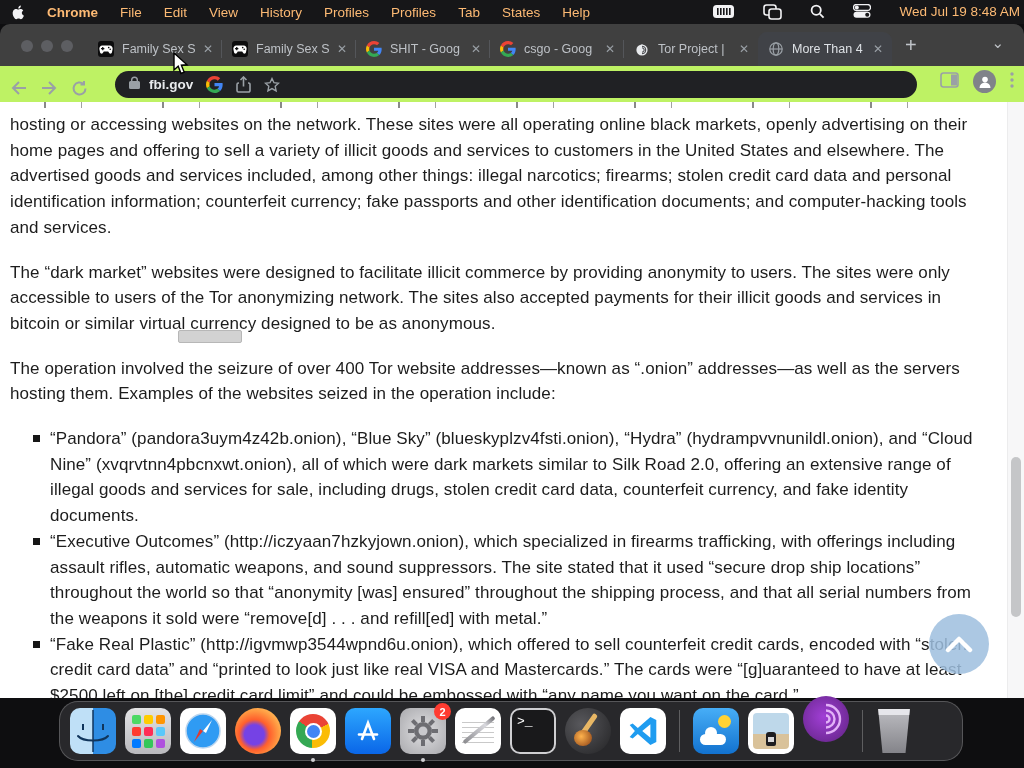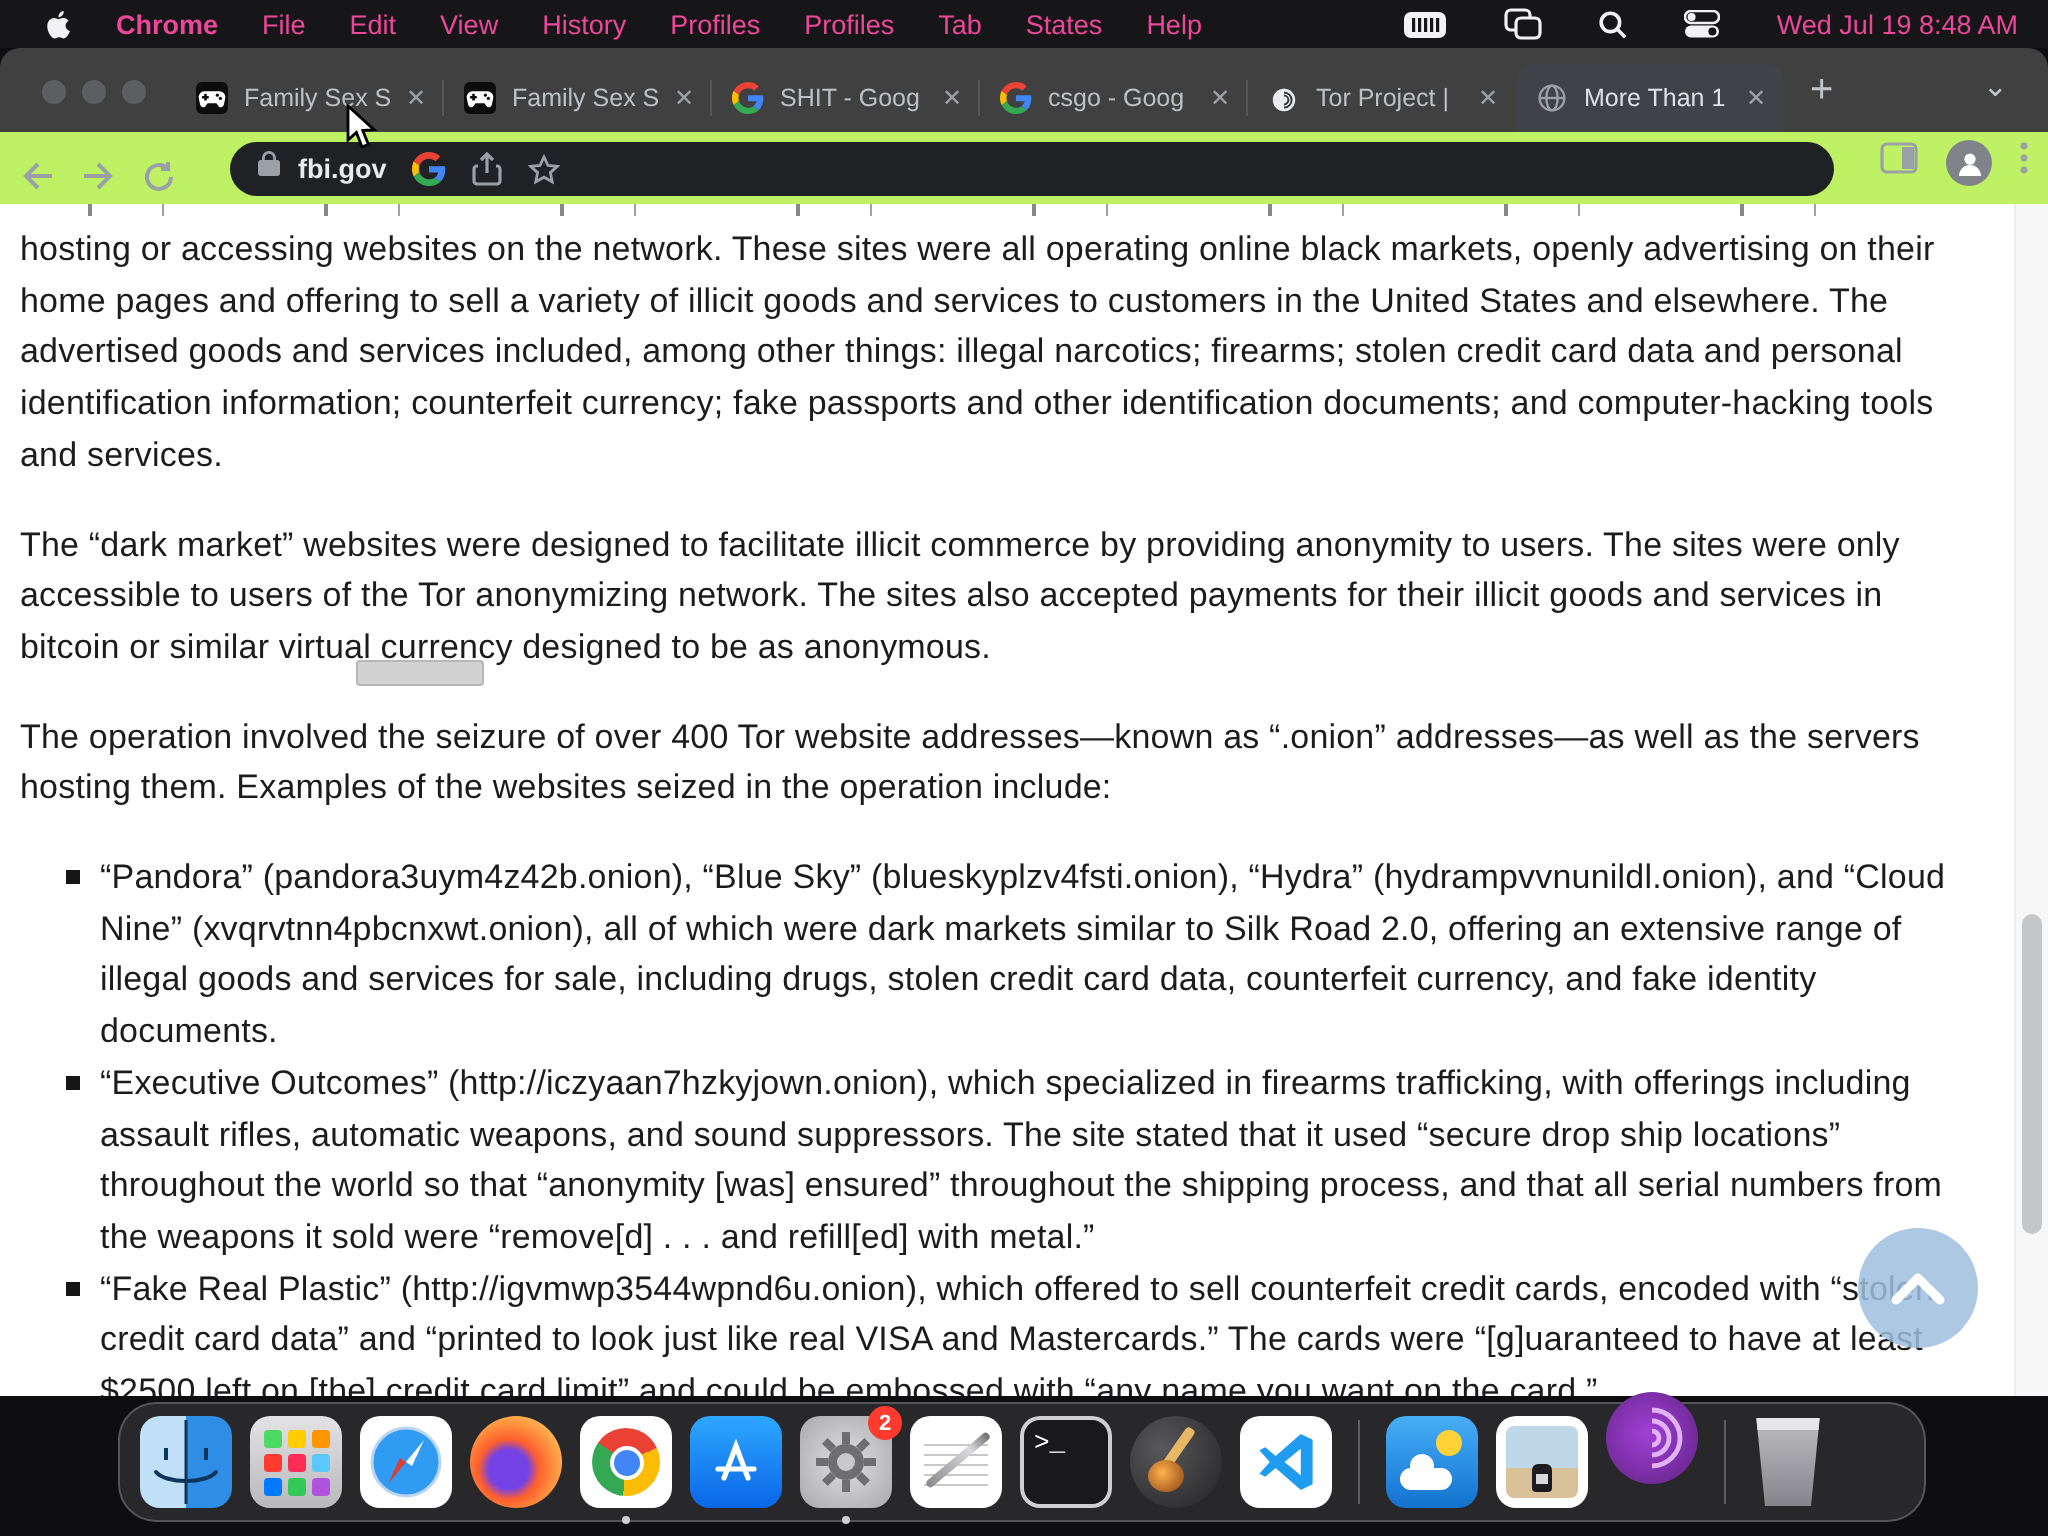--- a/index.html
+++ b/index.html
@@ -2,26 +2,26 @@
 <html><head>
 <meta charset="utf-8">
 <style>
   * { margin:0; padding:0; box-sizing:border-box; }
   html,body { width:1024px; height:768px; overflow:hidden; background:#0e0e10;
               font-family:"Liberation Sans", sans-serif; }
   .stage { position:absolute; inset:0; width:1024px; height:768px; }
 
   
   .menubar { position:absolute; left:0; top:0; width:1024px; height:24px;
-             background:#161618; display:flex; align-items:center; color:#ec4899;
-             font-size:13.5px; padding:0 15px; z-index:50; }
+             background:#161618; display:flex; align-items:center; color:#fdba74;
+             font-size:13.5px; padding:0 4px; z-index:50; }
   .menubar .apple { margin:0 10px 0 8px; display:flex; }
   .menubar .mi { padding:0 11px; white-space:nowrap; }
   .menubar .mi.bold { font-weight:bold; }
-  .mb-right { margin-left:auto; display:flex; align-items:center; gap:28px; }
+  .mb-right { margin-left:auto; display:flex; align-items:flex-start; gap:28px; }
   .mb-right svg { display:block; }
   .clock { font-size:13.5px; white-space:nowrap; }
 
   
   .tabstrip { position:absolute; left:0; top:24px; width:1024px; height:42px;
               background:#404040; border-radius:10px 10px 0 0; z-index:40; }
   .lights { position:absolute; left:21px; top:16px; display:flex; gap:8px; }
   .light { width:12px; height:12px; border-radius:50%; background:#5d5e62; }
   .tabs { position:absolute; left:88px; top:8px; height:34px; display:flex; }
   .tab { position:relative; width:134px; height:34px; display:flex; align-items:center;
@@ -281,21 +281,21 @@
         <span class="t-close">✕</span>
       </div>
       <div class="tab active">
         <span class="fav">
           <svg width="16" height="16" viewBox="0 0 16 16" fill="none" stroke="#9aa0a6" stroke-width="1.2">
               <circle cx="8" cy="8" r="6.2"></circle>
               <ellipse cx="8" cy="8" rx="2.8" ry="6.2"></ellipse>
               <line x1="1.8" y1="8" x2="14.2" y2="8"></line>
             </svg>
         </span>
-        <span class="t-title">More Than 1</span>
+        <span class="t-title">More Than 4</span>
         <span class="t-close">✕</span>
       </div>
     </div>
     <span class="newtab">+</span>
     <span class="tabsearch">⌄</span>
   </div>
 
   <div class="toolbar">
     <div class="gap"></div>
     <span class="navbtn">

